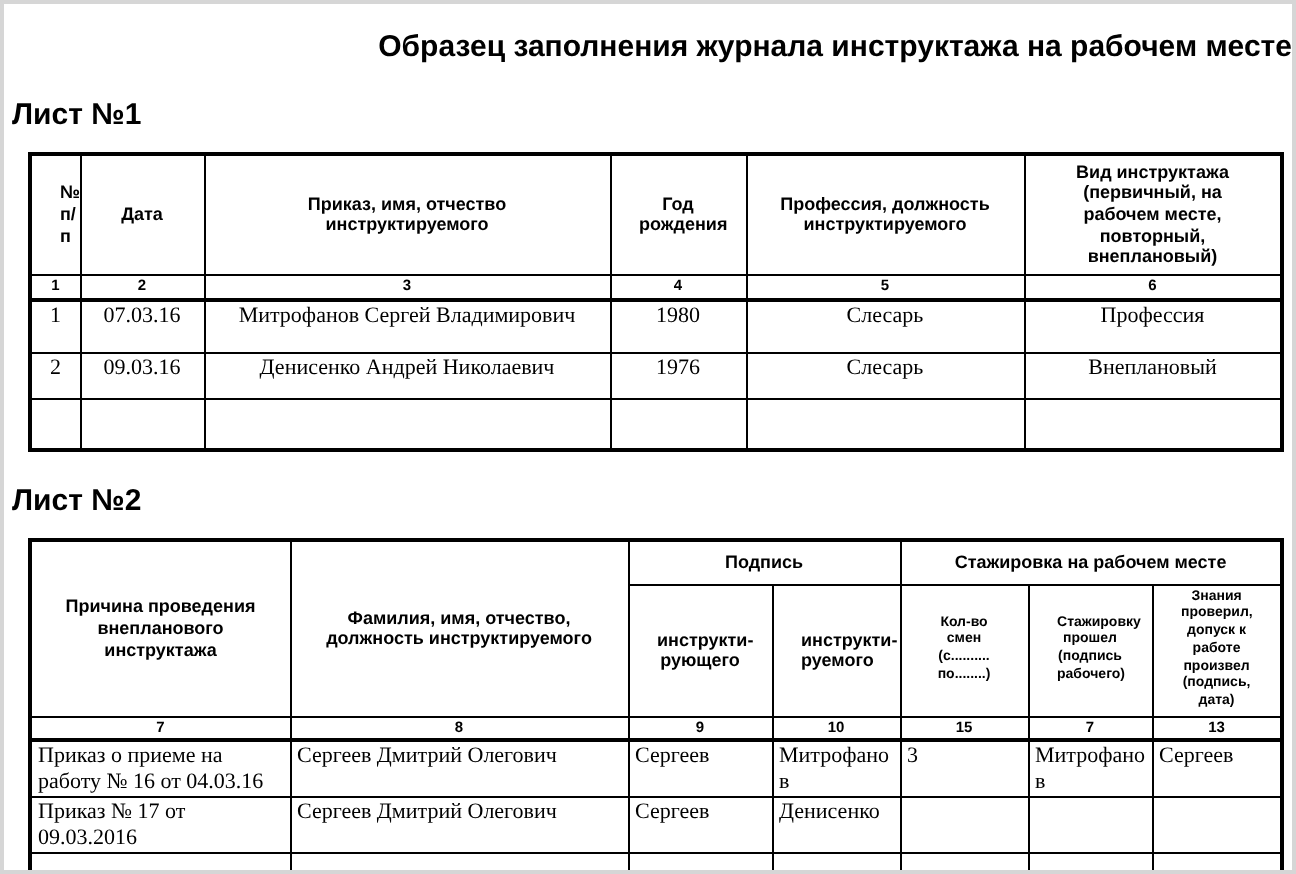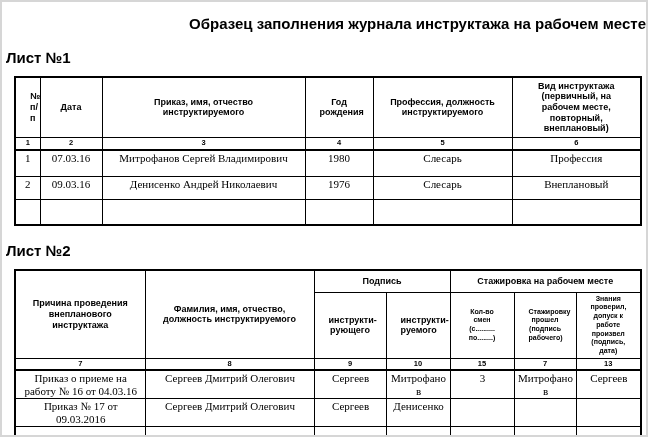--- a/index.html
+++ b/index.html
@@ -54,21 +54,21 @@
     padding: 1px 0 2px 0;
   }
   td.data {
     font-family: "Liberation Serif", serif;
     font-size: 11px;
     vertical-align: top;
     padding-top: 1px;
     word-break: break-word;
   }
   #table2 td.data {
-    text-align: center;
+    text-align: left;
     padding-left: 3px;
     padding-right: 2px;
   }
 </style>
 </head>
 <body>
 
 <div class="page-title">Образец заполнения журнала инструктажа на рабочем месте</div>
 
 <div class="sheet-title first">Лист №1</div>

